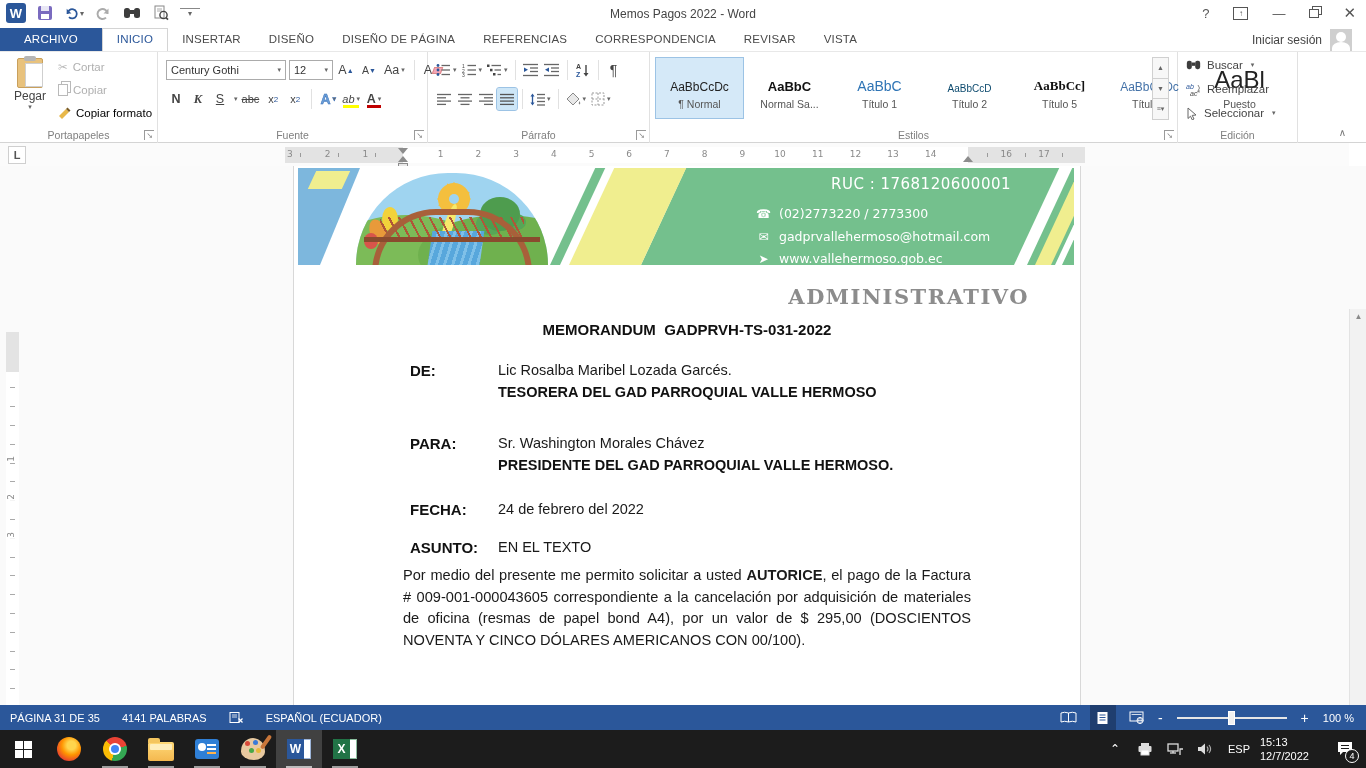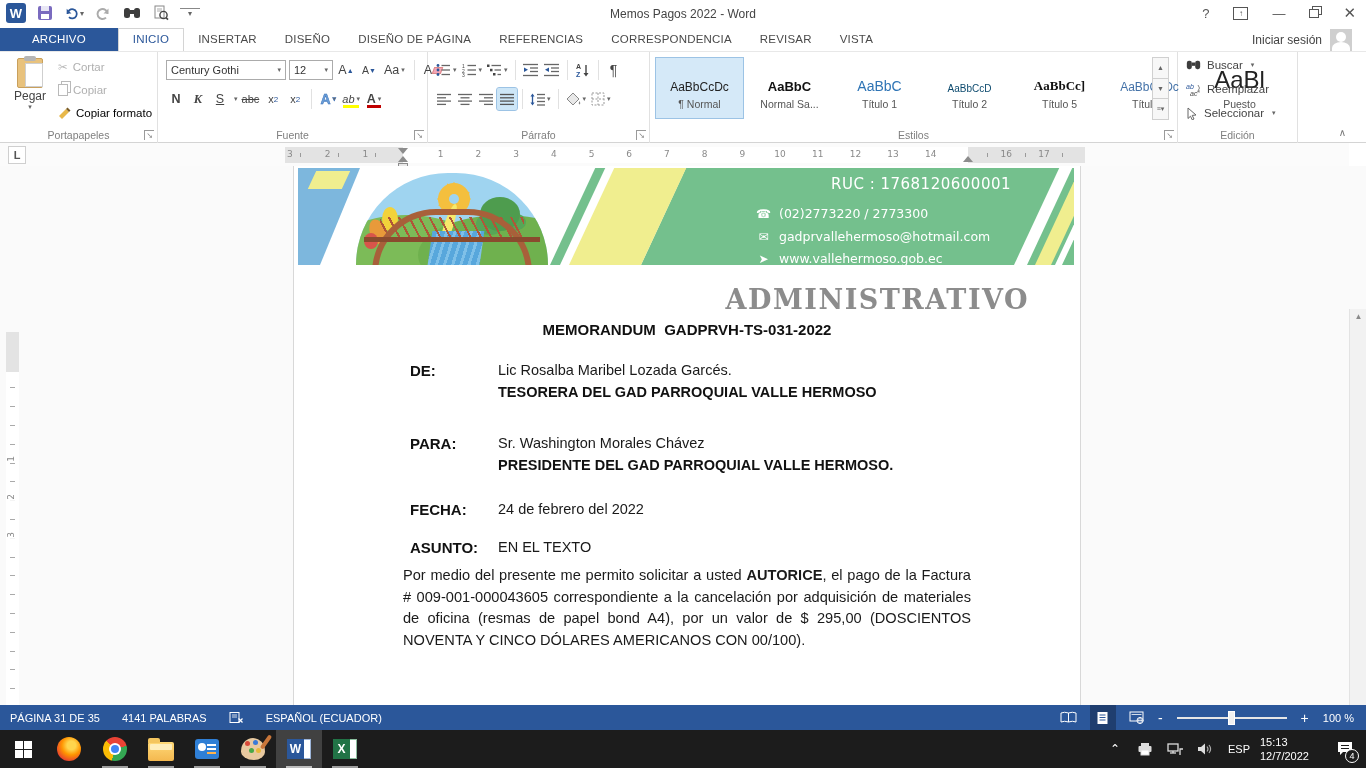--- a/index.html
+++ b/index.html
@@ -17,21 +17,21 @@
   .qcaret{font-size:8px;color:#666}
   .title{position:absolute;left:300px;right:300px;top:7px;text-align:center;font-size:12px;color:#444;white-space:nowrap}
   .winctl{position:absolute;right:10px;top:4px;display:flex;gap:24px;color:#555;font-size:13px;align-items:center}
   .winctl span{cursor:default}
   .ribdisp{width:15px;height:13px;border:1px solid #555;position:relative;font-size:8px;text-align:center;line-height:11px}
 
   
   .tabrow{position:absolute;top:28px;left:0;right:0;height:23px;background:#fff}
   #tabs{display:flex;height:23px}
   .tab{padding:0 14px;font-size:11.5px;color:#4a4a4a;line-height:23px;letter-spacing:.2px}
-  .tab.file{background:var(--accent);color:#fff;padding:0 32px}
+  .tab.file{background:var(--accent);color:#fff;padding:0 24px}
   .tab.active{color:var(--accent);border:1px solid #d4d4d4;border-bottom:none;background:#fff;line-height:21px}
   .signin{position:absolute;right:14px;top:0;height:23px;display:flex;align-items:center;gap:8px;font-size:12px;color:#444}
   .avatar{width:22px;height:22px;background:#cfcfcf;position:relative;overflow:hidden}
   .avatar:before{content:"";position:absolute;left:6px;top:3px;width:10px;height:10px;border-radius:50%;background:#fff}
   .avatar:after{content:"";position:absolute;left:2px;top:13px;width:18px;height:12px;border-radius:50% 50% 0 0;background:#fff}
 
   
   .ribbon{position:absolute;top:51px;left:0;right:0;height:92px;background:#fff;border-bottom:1px solid #d4d4d4;border-top:1px solid #e8e8e8}
   .group{position:absolute;top:0;height:91px;border-right:1px solid #e1e1e1}
   .glabel{position:absolute;bottom:2px;left:0;right:0;text-align:center;font-size:10.5px;color:#7f7f7f}
@@ -117,21 +117,21 @@
   .hill2{position:absolute;right:-40px;bottom:-30px;width:170px;height:80px;border-radius:50%;background:#6fb14e}
   .road{position:absolute;left:88px;top:30px;width:9px;height:46px;background:#f7e96a;border-radius:50%;transform:rotate(18deg)}
   .trees{position:absolute;right:28px;top:24px;width:40px;height:34px;border-radius:50%;background:#4e9c4e;box-shadow:-10px 10px 0 -6px #57a657,14px 8px 0 -8px #57a657}
   .fruit1{position:absolute;left:26px;top:34px;width:16px;height:24px;border-radius:50%;background:#f2d23b}
   .fruit2{position:absolute;left:14px;top:46px;width:16px;height:26px;border-radius:50%;background:#e89a3a;transform:rotate(-20deg)}
   .fruit3{position:absolute;left:8px;top:60px;width:14px;height:16px;border-radius:50%;background:#d8554a}
   .river{position:absolute;left:74px;bottom:0;width:52px;height:34px;background:repeating-linear-gradient(100deg,#58a7dc 0 5px,#7fc0e8 5px 8px);transform:skewX(-8deg)}
   .bridgearc{position:absolute;left:16px;top:36px;width:160px;height:64px;border:6px solid #a8603a;border-bottom:none;border-radius:80px 80px 0 0}
   .bridgedeck{position:absolute;left:8px;top:64px;width:176px;height:5px;background:#8a4b2e}
   .truss{position:absolute;left:24px;top:44px;width:144px;height:20px;background:repeating-linear-gradient(62deg,transparent 0 7px,#b05638 7px 9px)}
-  .watermark{position:absolute;right:51px;top:118px;font-family:"DejaVu Serif","Liberation Serif",serif;font-weight:bold;font-size:27px;letter-spacing:1.5px;color:#8c8c8c}
+  .watermark{position:absolute;right:51px;top:118px;font-family:"DejaVu Serif","Liberation Serif",serif;font-weight:bold;font-size:21px;letter-spacing:1.5px;color:#8c8c8c}
   .memotitle{position:absolute;left:109px;top:155px;width:568px;text-align:center;font-weight:bold;font-size:15px;color:#111;white-space:pre}
   #fields{position:absolute;left:116px;top:194px;width:580px}
   .frow{display:flex}
   .flab{width:88px;font-weight:bold;font-size:15px;color:#111;line-height:21.5px}
   .fval{font-size:14.5px;color:#1a1a1a;line-height:21.5px}
   .fval .l2{font-weight:bold;display:block;color:#111}
   .bodytext{position:absolute;left:109px;top:399px;width:568px;font-size:14.6px;line-height:21.5px;color:#1a1a1a;text-align:justify}
 
   
   .scroll{position:absolute;right:0;top:143px;width:17px;height:562px;background:#f2f2f2;border-left:1px solid #e3e3e3}

